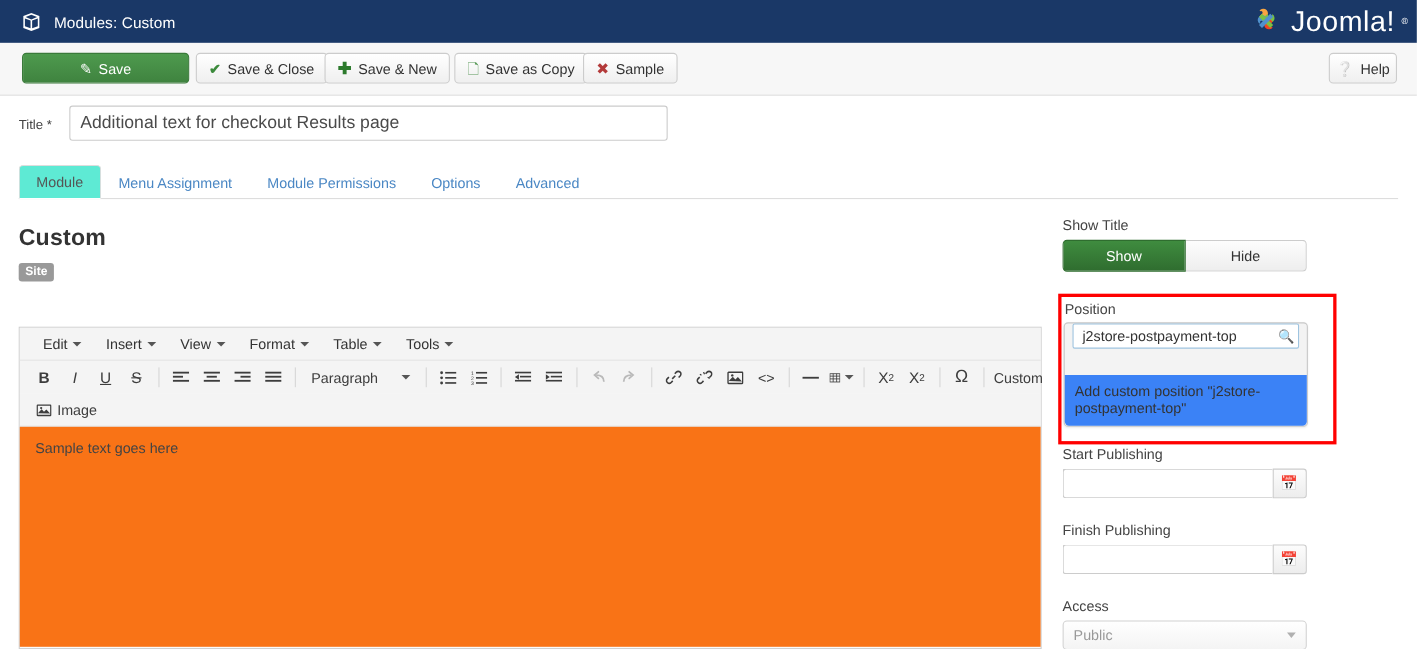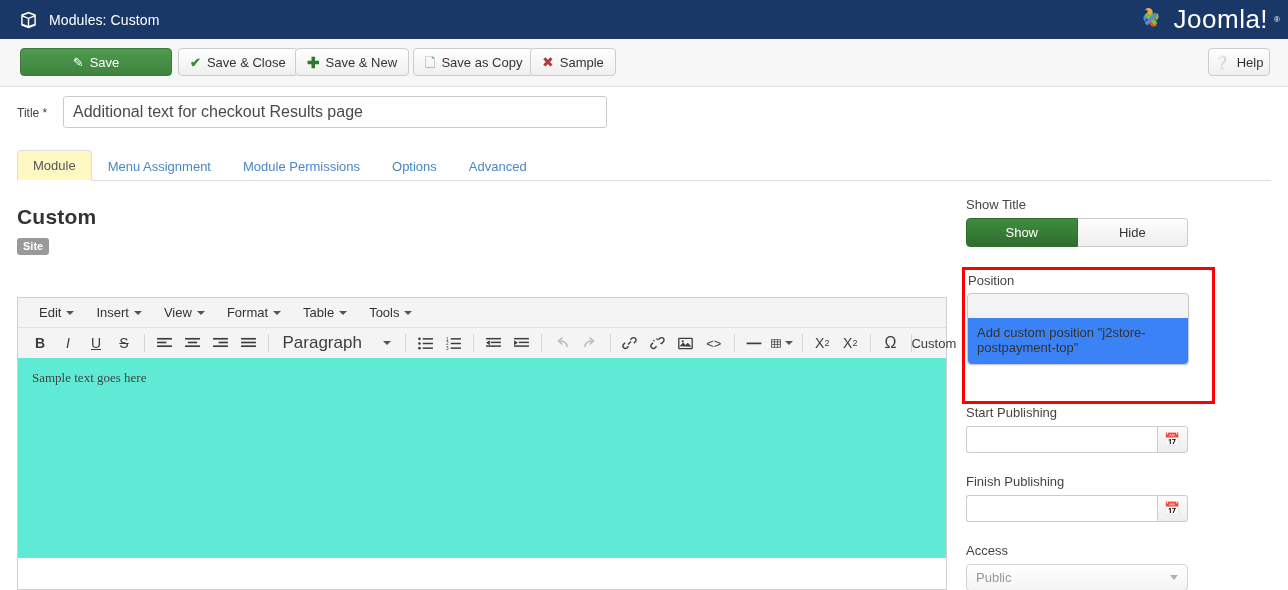--- a/index.html
+++ b/index.html
@@ -112,21 +112,21 @@
     display: flex; align-items: center;
     font-size: 13px; color: #4a87c4;
     cursor: pointer;
     border: 1px solid transparent;
     border-bottom: none;
     background: transparent;
     margin-bottom: -1px;
   }
   .tab.active {
     color: #555;
-    background: #fef9c3;
+    background: #5eead4;
     border-color: #dddddd;
     border-bottom: 1px solid #fff;
     border-radius: 4px 4px 0 0;
   }
 
   
   .pane-left { position: absolute; left: 17px; top: 205px; width: 930px; }
   .mod-heading {
     font-size: 21px; font-weight: bold; color: #333;
     margin: 0 0 9px 0; letter-spacing: .2px;
@@ -180,30 +180,29 @@
     display: inline-flex; align-items: center; justify-content: center;
     color: #3d3d3d; font-size: 14px; cursor: pointer;
     padding: 0 3px;
   }
   .tbtn.wide { padding: 0 7px; gap: 5px; font-size: 13px; }
   .tb-sep {
     width: 1px; height: 18px; background: #d6d6d6; margin: 0 6px;
   }
   .fmt-select {
     display: inline-flex; align-items: center; gap: 21px;
-    font-size: 17px; color: #3d3d3d; padding: 0 8px; height: 26px;
+    font-size: 13px; color: #3d3d3d; padding: 0 8px; height: 26px;
     cursor: pointer;
   }
   .tb-dim { color: #b9b9b9; }
   .edit-area {
     padding: 12px 14px;
     font-size: 13px; color: #444;
-    background: #5eead4;
+    background: #f97316;
     height: 200px;
-    font-family: Liberation Serif, serif;
   }
 
   
   .pane-right { position: absolute; left: 966px; top: 197px; width: 300px; }
   .field-label { font-size: 13px; color: #444; margin-bottom: 6px; }
   .btn-group { display: flex; width: 222px; height: 29px; }
   .bgbtn {
     flex: 1; display: flex; align-items: center; justify-content: center;
     font-size: 13px; border: 1px solid #cccccc; cursor: pointer;
   }
@@ -549,37 +548,51 @@
     <div class="tb-sep"></div>
     <div class="tbtn wide">
       <svg width="14" height="14" viewBox="0 0 16 16" fill="none" stroke="#3d3d3d" stroke-width="1.3">
         <path d="M2 1 H10 L13 4 V13 H2 Z"></path>
           <path d="M10.5 12.5 V15.5 M9 14 H12" stroke-width="1.6"></path>
       </svg>
       <span>Custom</span>
     </div>
   </div>
 
+  <div class="tb-row row2">
+    <div class="tbtn wide">
+      <svg width="14" height="12" viewBox="0 0 16 14" fill="none" stroke="#3d3d3d" stroke-width="1.4">
+          <rect x="0.8" y="1.5" width="14.4" height="11" rx="0.6"></rect>
+          <path d="M1.5 10 L5.5 6 L8 8.5 L10.5 6.2 L14.5 10.5" fill="#3d3d3d" stroke="none"></path>
+          <circle cx="5" cy="4.6" r="1.2" fill="#3d3d3d" stroke="none"></circle>
+        </svg>
+      <span>Image</span>
+    </div>
+  </div>
 
   <div class="edit-area">
     <span>Sample text goes here</span>
   </div>
 </div>
 
 <div class="pane-right">
   <div class="field-label">Show Title</div>
   <div class="btn-group">
     <div class="bgbtn on">Show</div>
     <div class="bgbtn off">Hide</div>
   </div>
 </div>
 
 <div class="pos-label">Position</div>
 
 <div class="combo-wrap">
+  <div class="combo-search">
+    <input type="text" value="j2store-postpayment-top" style="">
+    <span class="search-gl">🔍</span>
+  </div>
   <div class="combo-list">
     <div class="combo-opt">Add custom position "j2store-postpayment-top"</div>
   </div>
 </div>
 
 <div class="redbox"></div>
 
 <div class="pub-block" style="top:405px;">
   <div class="field-label">Start Publishing</div>
   <div class="date-row">

